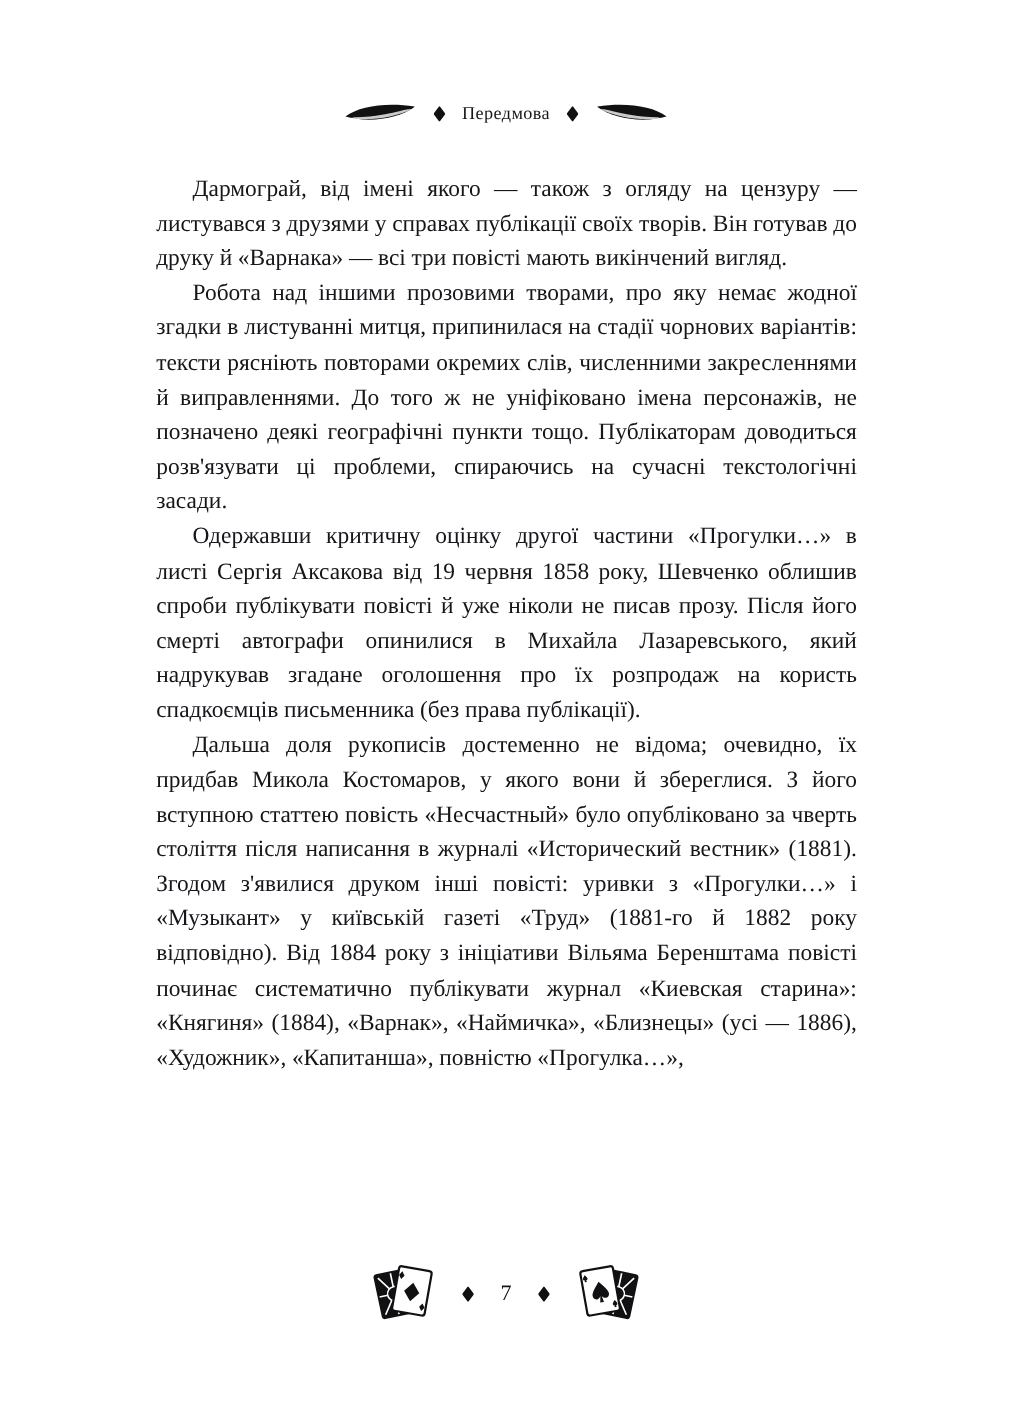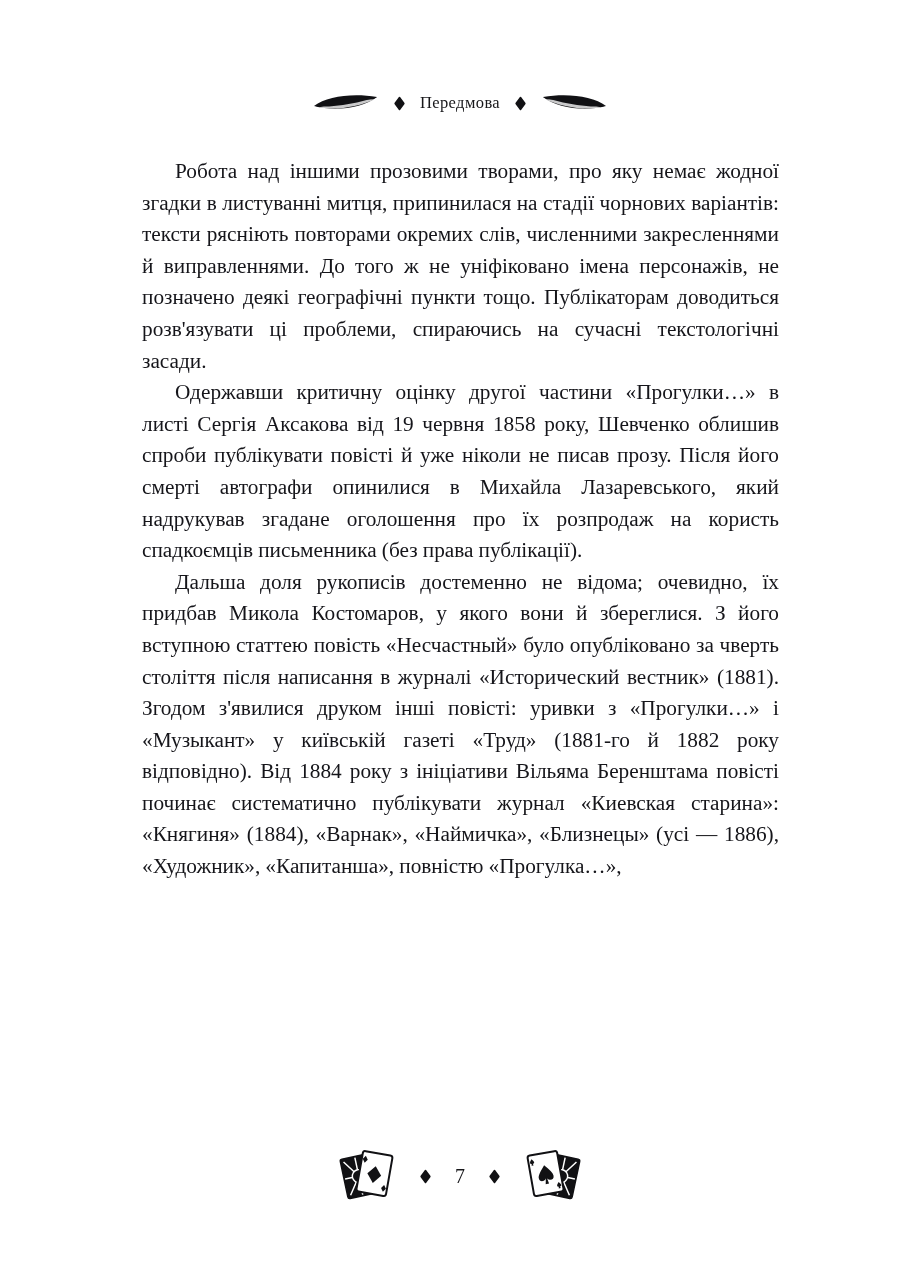--- a/index.html
+++ b/index.html
@@ -116,20 +116,21 @@
       <svg class="leaf" viewBox="0 0 66 18" aria-hidden="true">
         <path d="M65 12 C52 2, 26 -1, 2 3 C16 14, 44 18, 65 12 Z" fill="#111114"></path>
         <path d="M60 13.5 C46 8, 22 6, 4 5.2 C20 12.6, 42 16.5, 60 13.5 Z" fill="#ffffff" opacity="0.78"></path>
         <path d="M63 12.4 C49 5.5, 24 2.2, 2 3 C21 9.2, 44 13.6, 63 12.4 Z" fill="#111114"></path>
       </svg>
     </span>
 
   </div>
 
   <div class="text-block">
+    <p>Дармограй, від імені якого — також з огляду на цензуру — листувався з друзями у справах публікації своїх творів. Він готував до друку й «Варнака» — всі три повісті мають викінчений вигляд.</p>
     <p>Робота над іншими прозовими творами, про яку немає жодної згадки в листуванні митця, припинилася на стадії чорнових варіантів: тексти рясніють повторами окремих слів, численними закресленнями й виправленнями. До того ж не уніфіковано імена персонажів, не позначено деякі географічні пункти тощо. Публікаторам доводиться розв'язувати ці проблеми, спираючись на сучасні текстологічні засади.</p>
     <p>Одержавши критичну оцінку другої частини «Прогулки…» в листі Сергія Аксакова від 19 червня 1858 року, Шевченко облишив спроби публікувати повісті й уже ніколи не писав прозу. Після його смерті автографи опинилися в Михайла Лазаревського, який надрукував згадане оголошення про їх розпродаж на користь спадкоємців письменника (без права публікації).</p>
     <p>Дальша доля рукописів достеменно не відома; очевидно, їх придбав Микола Костомаров, у якого вони й збереглися. З його вступною статтею повість «Несчастный» було опубліковано за чверть століття після написання в журналі «Исторический вестник» (1881). Згодом з'явилися друком інші повісті: уривки з «Прогулки…» і «Музыкант» у київській газеті «Труд» (1881-го й 1882 року відповідно). Від 1884 року з ініціативи Вільяма Беренштама повісті починає систематично публікувати журнал «Киевская старина»: «Княгиня» (1884), «Варнак», «Наймичка», «Близнецы» (усі — 1886), «Художник», «Капитанша», повністю «Прогулка…»,</p>
   </div>
 
   <div class="folio">
 
     <span>
       <svg class="cards" viewBox="0 0 62 60" aria-hidden="true">
         <g transform="rotate(-12 31 30)">

